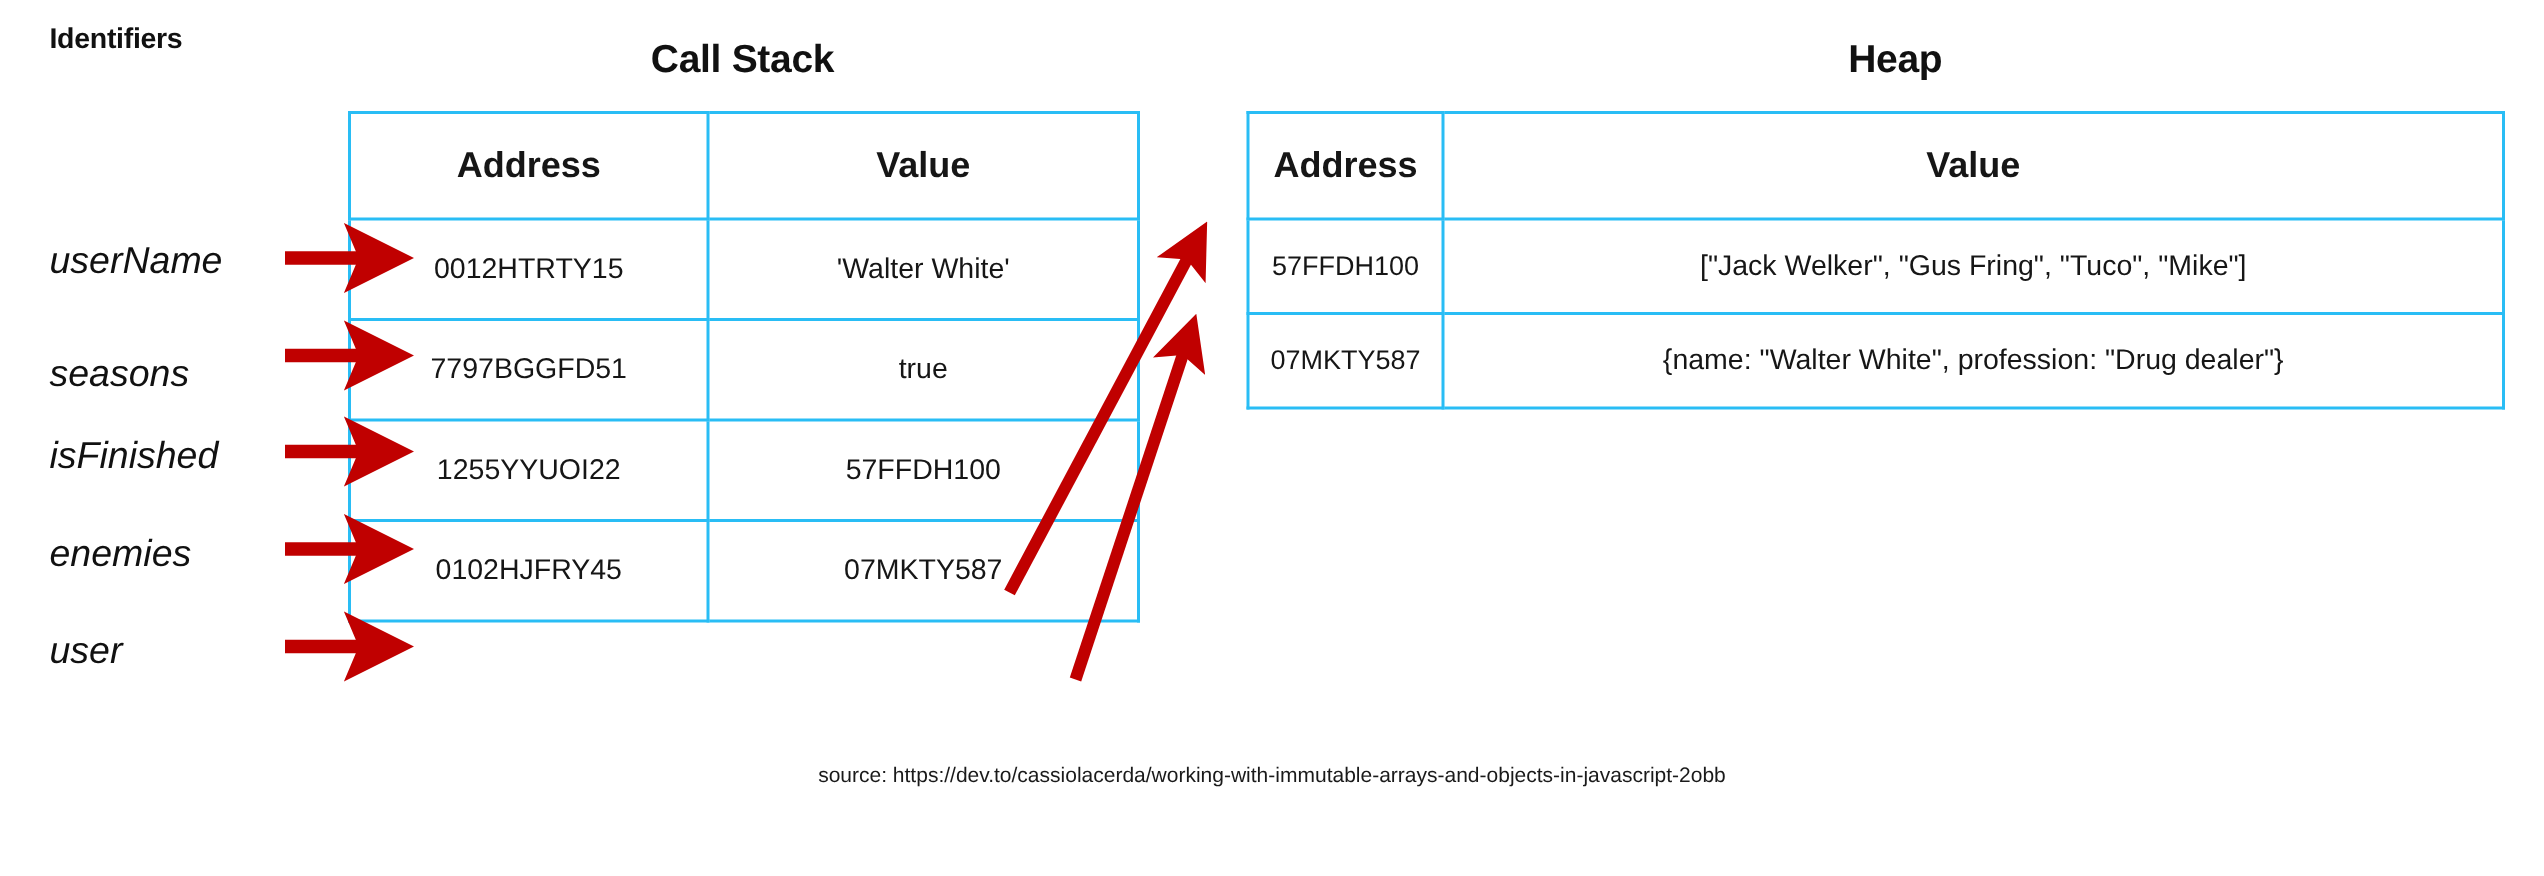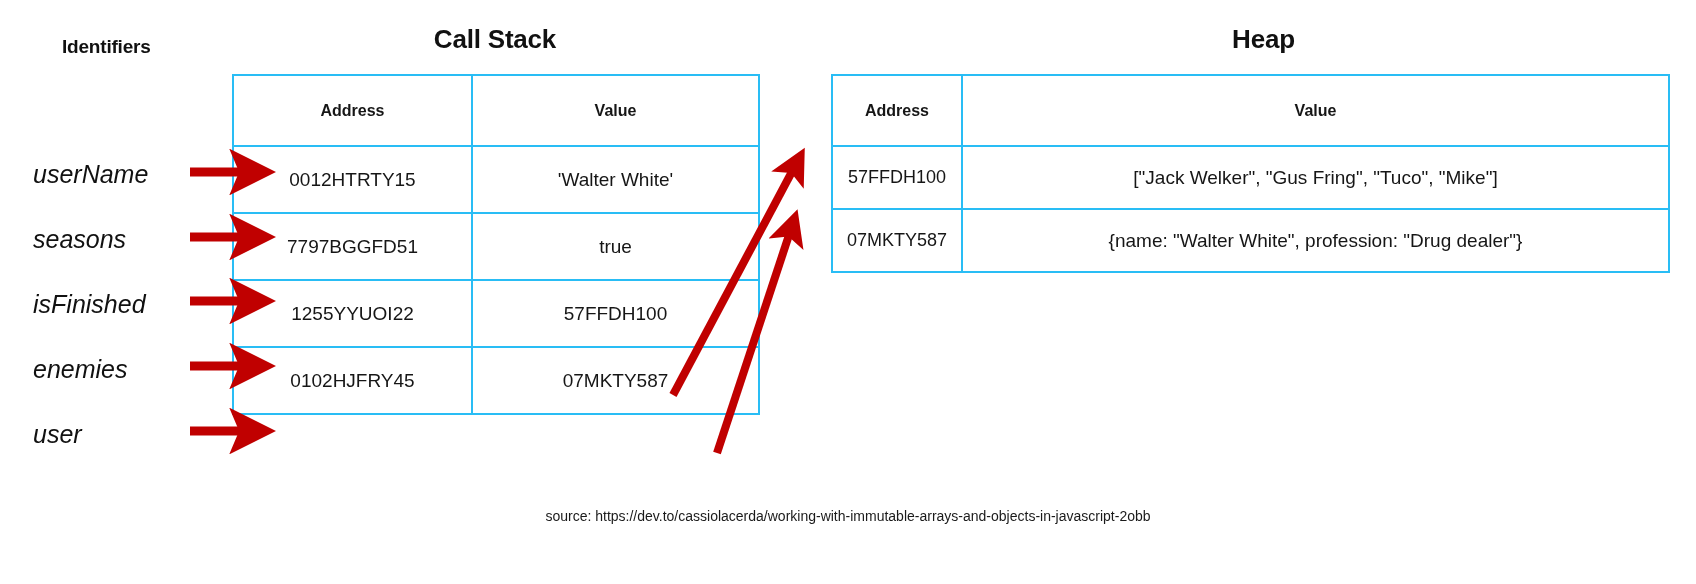--- a/index.html
+++ b/index.html
@@ -27,23 +27,22 @@
   
   .col-heading {
     position: absolute;
     font-weight: bold;
     font-size: 20px;
     letter-spacing: -0.2px;
     white-space: nowrap;
   }
   #identifiers-heading {
     left: 33px;
-    top: 36px;
+    top: 16px;
     font-size: 19px;
-    margin-left: 29px;
   }
   #callstack-heading {
     left: 232px;
     top: 24px;
     width: 526px;
     text-align: center;
     font-size: 26px;
   }
   #heap-heading {
     left: 845px;
@@ -65,21 +64,21 @@
     text-align: center;
     vertical-align: middle;
     font-size: 19px;
     color: #161616;
     padding: 0 4px;
     overflow: visible;
     white-space: nowrap;
   }
   .tbl td.hdr {
     font-weight: bold;
-    font-size: 16px;
+    font-size: 24px;
   }
 
   #callstack-table {
     left: 232px;
     top: 74px;
     width: 526px;
   }
   #callstack-table td { height: 65px; }
   #callstack-table td.hdr { height: 69px; }
   #callstack-table col.c-addr { width: 239px; }
@@ -134,21 +133,21 @@
 
 <div id="diagram">
 
   <div class="col-heading" id="identifiers-heading">Identifiers</div>
 
   <div class="col-heading" id="callstack-heading">Call Stack</div>
 
   <div class="col-heading" id="heap-heading">Heap</div>
 
   <div class="ident-label" style="left:33px; top:160px;">userName</div>
-  <div class="ident-label" style="left:33px; top:225px;font-style:italic;">seasons</div>
+  <div class="ident-label" style="left:33px; top:235px;font-style:italic;">seasons</div>
   <div class="ident-label" style="left:33px; top:290px;">isFinished</div>
   <div class="ident-label" style="left:33px; top:355px;font-style:italic;">enemies</div>
   <div class="ident-label" style="left:33px; top:420px;">user</div>
 
   <table class="tbl" id="callstack-table">
     <colgroup>
       <col class="c-addr">
         <col class="c-val">
     </colgroup>
     <tbody>

